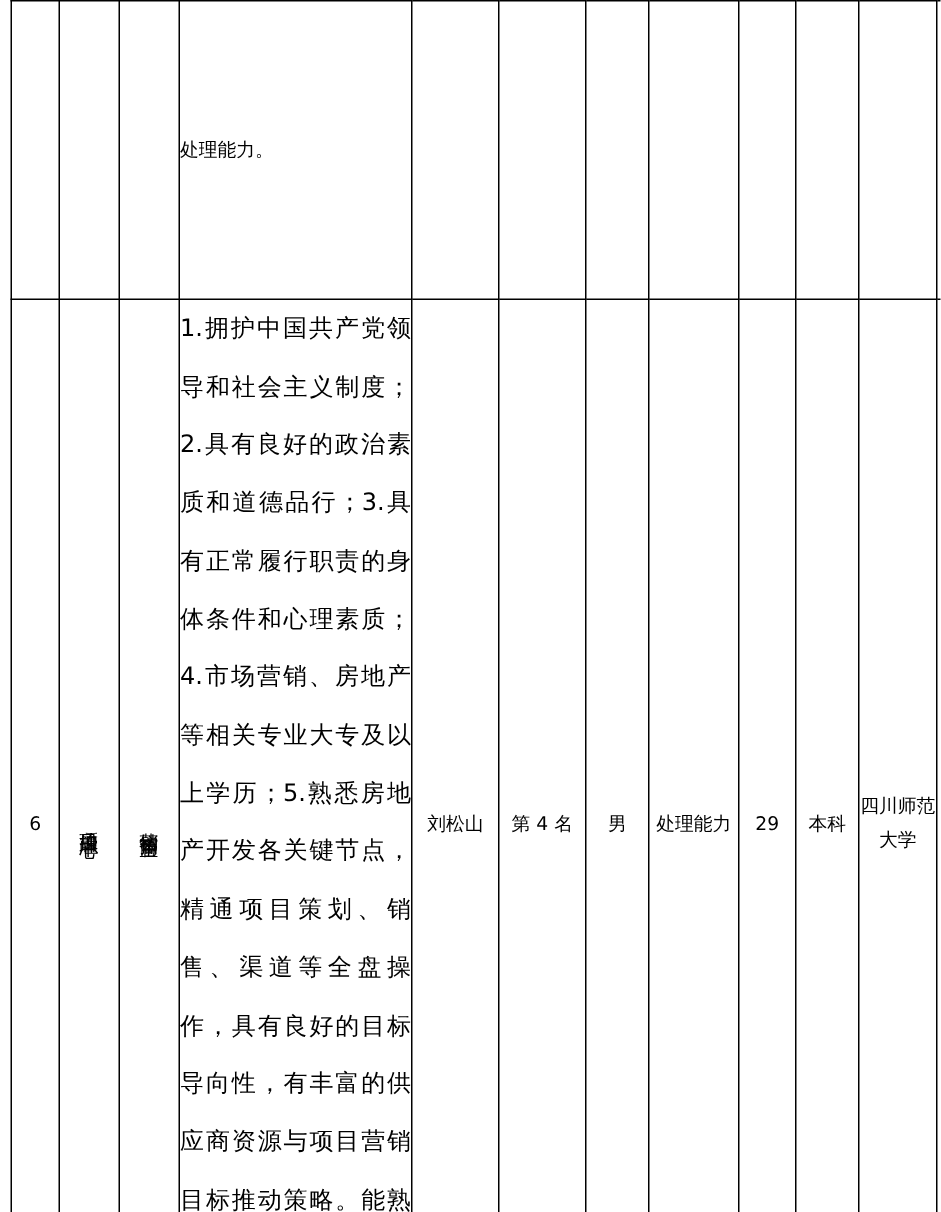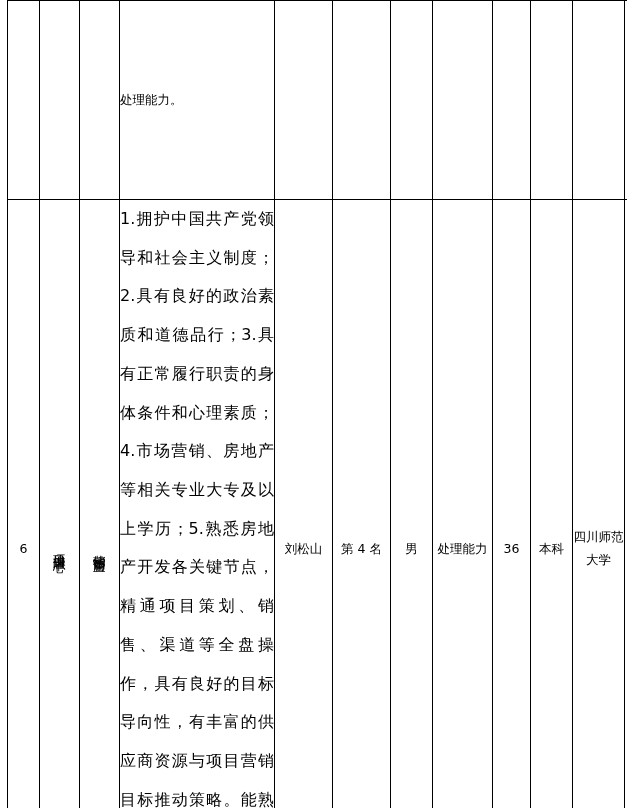--- a/index.html
+++ b/index.html
@@ -141,20 +141,20 @@
               <span class="vert">营销招商主管</span>
             </div>
         </td>
         <td class="req-cell">
           <div class="req-text">1.拥护中国共产党领导和社会主义制度；2.具有良好的政治素质和道德品行；3.具有正常履行职责的身体条件和心理素质；4.市场营销、房地产等相关专业大专及以上学历；5.熟悉房地产开发各关键节点，精通项目策划、销售、渠道等全盘操作，具有良好的目标导向性，有丰富的供应商资源与项目营销目标推动策略。能熟练使用Word、Excel、PPT、</div>
         </td>
         <td class="cell-mid"><span>刘松山</span></td>
         <td class="cell-mid"><span>第 4 名</span></td>
         <td class="cell-mid"><span>男</span></td>
         <td class="cell-mid two-line"><span>处理能力</span></td>
-        <td class="cell-mid"><span>36</span></td>
+        <td class="cell-mid"><span>29</span></td>
         <td class="cell-mid"><span>本科</span></td>
         <td class="cell-mid two-line"><span>四川师范大学</span></td>
         <td class="cell-mid two-line"></td>
       </tr>
     </tbody>
   </table>
 </div>
 
 </body></html>

